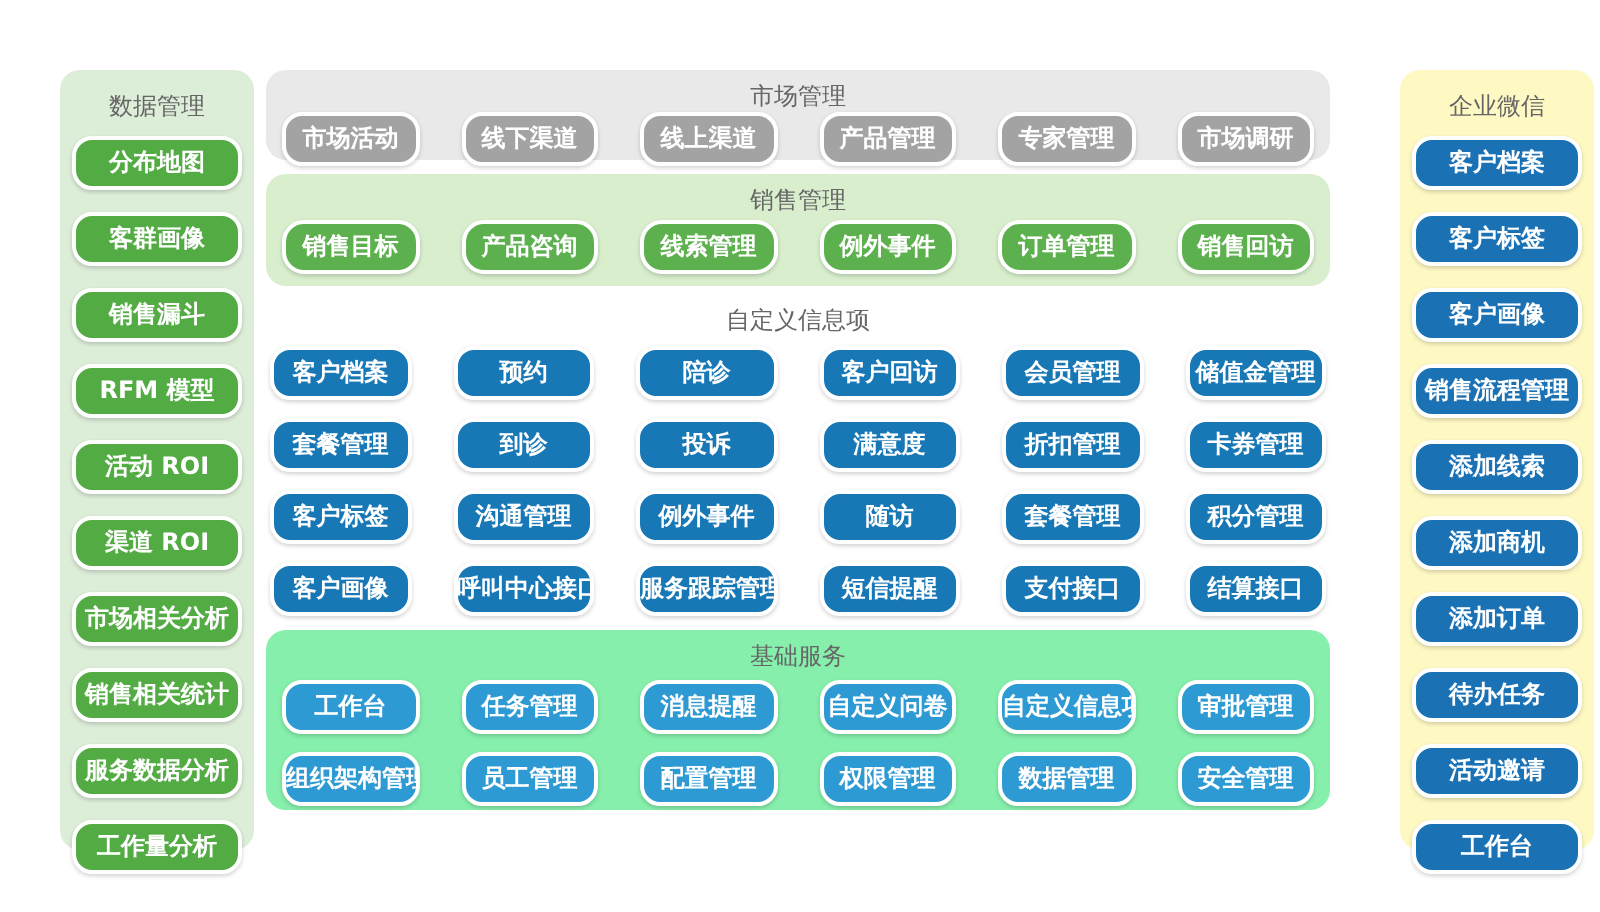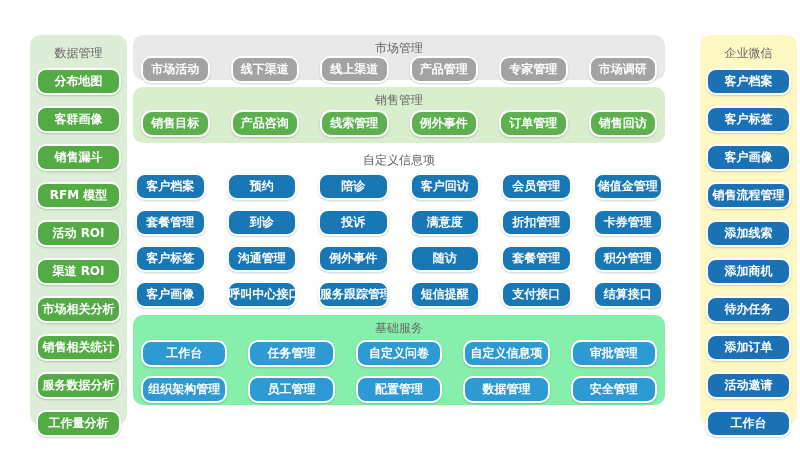--- a/index.html
+++ b/index.html
@@ -125,45 +125,47 @@
           </div>
         </div>
     </div>
 
     <div class="section sec-basic">
       <div class="sec-title">基础服务</div>
       <div style="display:flex;flex-direction:column;justify-content:space-between;flex:1;margin-top:4px;gap:9px;">
           <div class="btn-row">
             <div class="btn btn-blue-sky">工作台</div>
             <div class="btn btn-blue-sky">任务管理</div>
+            <div class="btn btn-blue-sky">消息提醒</div>
             <div class="btn btn-blue-sky">自定义问卷</div>
             <div class="btn btn-blue-sky">自定义信息项</div>
             <div class="btn btn-blue-sky">审批管理</div>
           </div>
           <div class="btn-row">
             <div class="btn btn-blue-sky">组织架构管理</div>
             <div class="btn btn-blue-sky">员工管理</div>
             <div class="btn btn-blue-sky">配置管理</div>
+            <div class="btn btn-blue-sky">权限管理</div>
             <div class="btn btn-blue-sky">数据管理</div>
             <div class="btn btn-blue-sky">安全管理</div>
           </div>
         </div>
     </div>
 
   </div>
 
   <div class="side-panel right">
     <div class="panel-title">企业微信</div>
     <div style="display:flex;flex-direction:column;justify-content:space-between;flex:1;gap:11px;margin-top:4px;">
         <div class="btn btn-blue-deep">客户档案</div>
         <div class="btn btn-blue-deep">客户标签</div>
         <div class="btn btn-blue-deep">客户画像</div>
         <div class="btn btn-blue-deep">销售流程管理</div>
         <div class="btn btn-blue-deep">添加线索</div>
         <div class="btn btn-blue-deep">添加商机</div>
+        <div class="btn btn-blue-deep">添加订单</div>
         <div class="btn btn-blue-deep">待办任务</div>
-        <div class="btn btn-blue-deep">添加订单</div>
         <div class="btn btn-blue-deep">活动邀请</div>
         <div class="btn btn-blue-deep">工作台</div>
       </div>
   </div>
 
 </div>
 
 </body></html>

